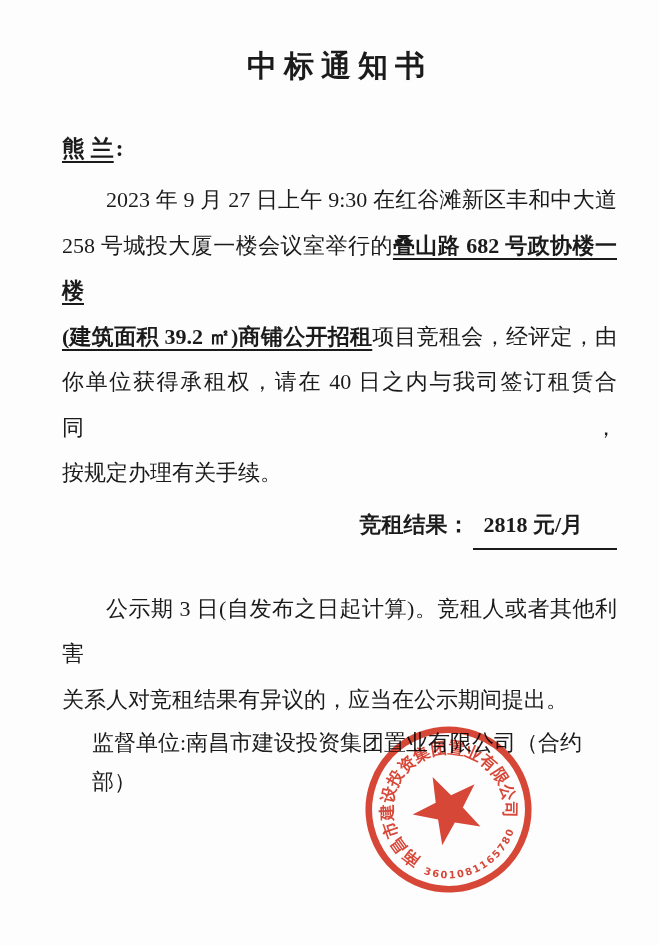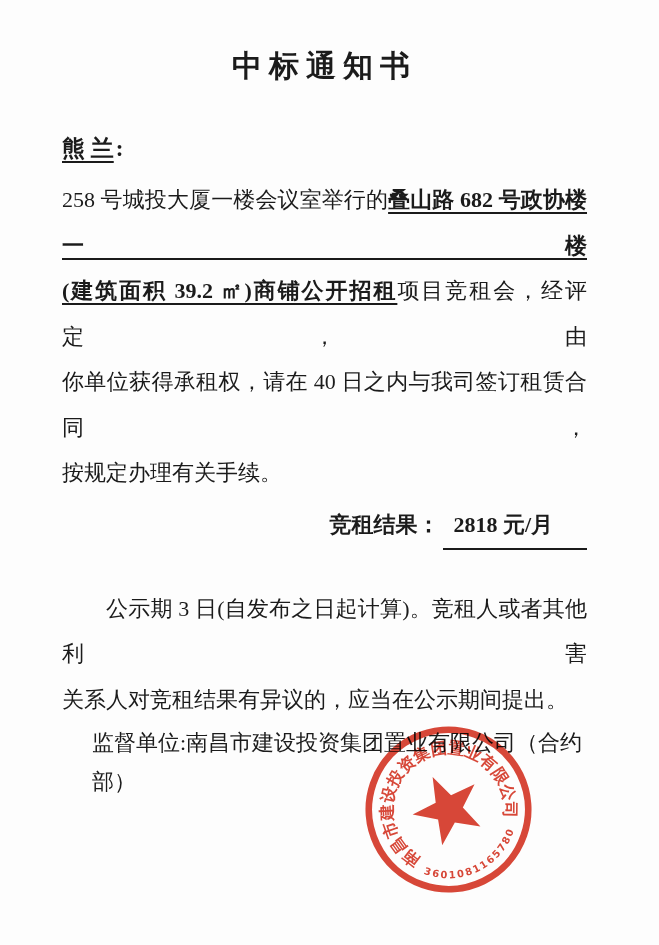--- a/index.html
+++ b/index.html
@@ -7,21 +7,21 @@
   body {
     width: 659px; height: 945px;
     font-family: "Liberation Serif", "DejaVu Serif", serif;
     color: #1b1b1b;
     overflow: hidden;
   }
   .page {
     position: relative;
     width: 659px; height: 945px;
     background: #fdfdfd;
-    padding: 40px 72px 0 62px;
+    padding: 40px 42px 0 62px;
   }
   .title {
     margin-top: 6px;
     text-align: center;
     font-size: 30px;
     font-weight: bold;
     letter-spacing: 7px;
     line-height: 40px;
   }
   .recipient {
@@ -76,20 +76,21 @@
 
 <div class="page">
 
   <h1 class="title">中标通知书</h1>
 
   <div class="recipient">
     <span class="rec-name">熊 兰</span><span>:</span>
   </div>
 
   <div class="para">
+    <div class="line indent just">2023 年 9 月 27 日上午 9:30 在红谷滩新区丰和中大道</div>
     <div class="line just"><span>258 号城投大厦一楼会议室举行的</span><span class="emph">叠山路 682 号政协楼一楼</span></div>
     <div class="line just"><span class="emph">(建筑面积 39.2 ㎡)商铺公开招租</span><span>项目竞租会，经评定，由</span></div>
     <div class="line just">你单位获得承租权，请在 40 日之内与我司签订租赁合同，</div>
     <div class="line">按规定办理有关手续。</div>
   </div>
 
   <div class="result-line">
     <span class="result-label">竞租结果：</span><span class="result-value">2818 元/月</span>
   </div>
 

